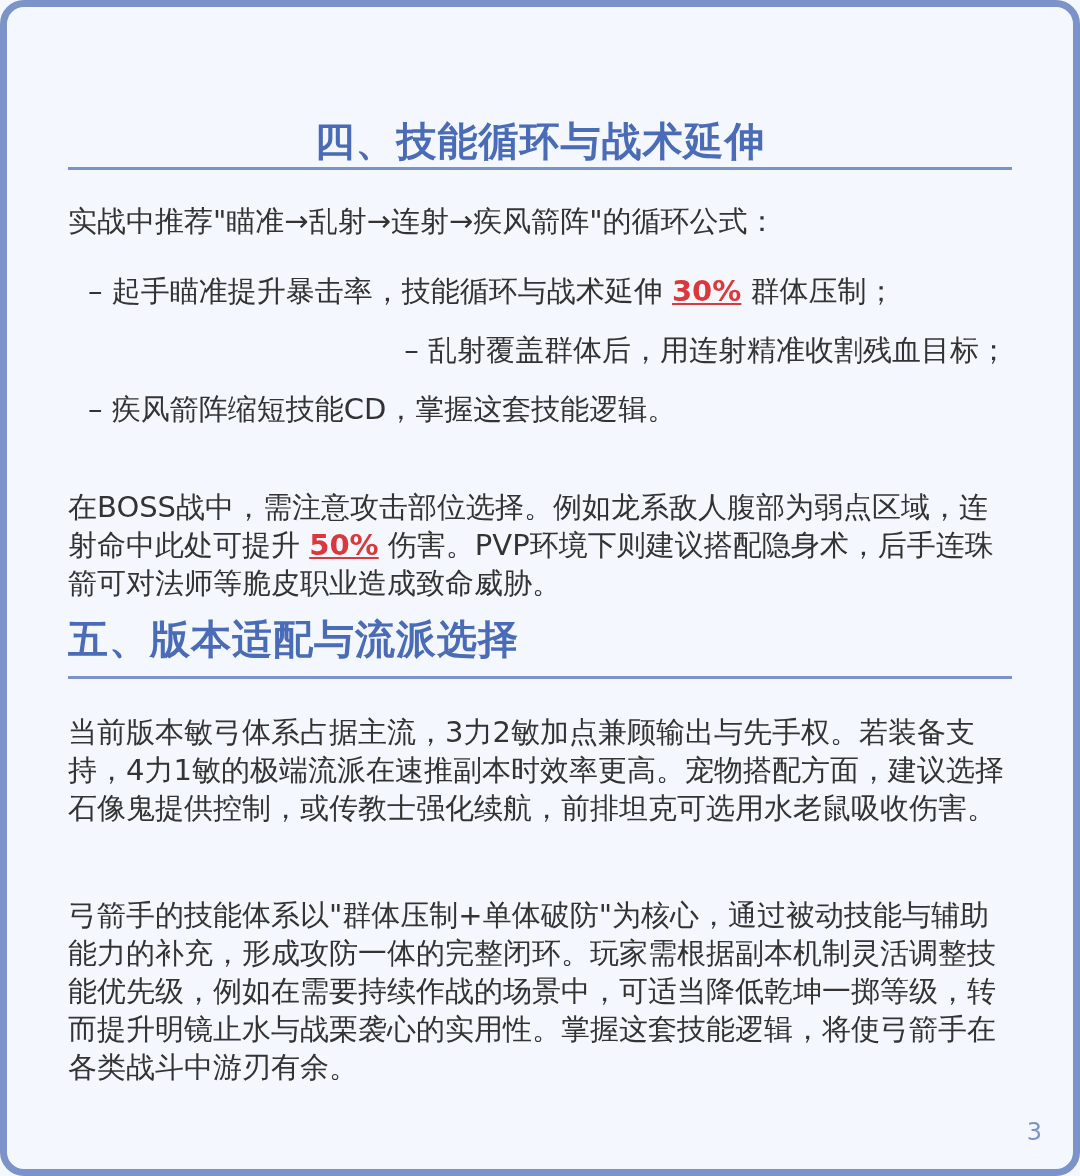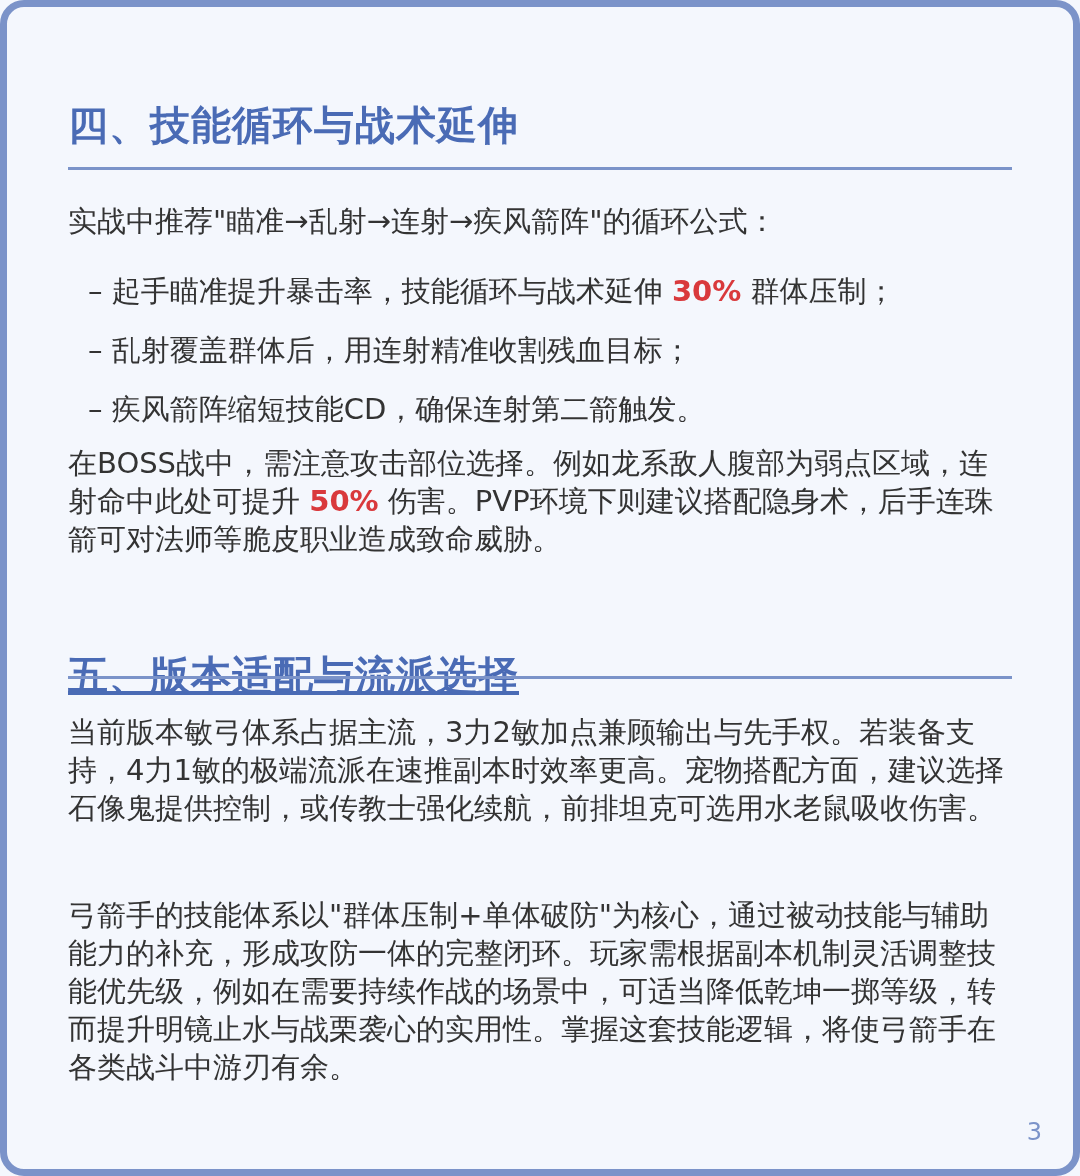--- a/index.html
+++ b/index.html
@@ -32,54 +32,54 @@
     }
     .p {
       position: absolute; left: 0; width: 944px;
       color: #333333; font-size: 29px; line-height: 38px;
     }
     .p.one { white-space: nowrap; }
     .bullet {
       position: absolute; left: 20px; width: 920px;
       color: #333333; font-size: 29px; line-height: 38px; white-space: nowrap;
     }
-    .red { color: #d9393c; font-weight: bold; }
+    .red { color: #d9393c; font-weight: bold; text-decoration: underline; }
     .page-num {
       position: absolute; right: 38px; bottom: 30px;
       color: #7b93c9; font-size: 24px;
     }
   </style>
 </head>
 <body>
 
 <div class="frame"></div>
 
 <div class="content">
 
-  <div class="h" style="top:100px;">四、技能循环与战术延伸</div>
+  <div class="h" style="top:116px;text-align:center;">四、技能循环与战术延伸</div>
   <div class="rule" style="top:167px;"></div>
 
   <div class="p one" style="top:202px;">实战中推荐"瞄准→乱射→连射→疾风箭阵"的循环公式：</div>
 
   <div class="bullet" style="top:272px;">
     <span>–</span>
     <span>起手瞄准提升暴击率，技能循环与战术延伸 </span><span class="red">30%</span><span> 群体压制；</span>
   </div>
-  <div class="bullet" style="top:331px;">
+  <div class="bullet" style="top:331px;text-align:right;">
     <span>–</span>
     <span>乱射覆盖群体后，用连射精准收割残血目标；</span>
   </div>
   <div class="bullet" style="top:390px;">
     <span>–</span>
-    <span>疾风箭阵缩短技能CD，确保连射第二箭触发。</span>
+    <span>疾风箭阵缩短技能CD，掌握这套技能逻辑。</span>
   </div>
 
-  <div class="p" style="top:444px;"><span>在BOSS战中，需注意攻击部位选择。例如龙系敌人腹部为弱点区域，连射命中此处可提升 </span><span class="red">50%</span><span> 伤害。PVP环境下则建议搭配隐身术，后手连珠箭可对法师等脆皮职业造成致命威胁。</span></div>
+  <div class="p" style="top:488px;"><span>在BOSS战中，需注意攻击部位选择。例如龙系敌人腹部为弱点区域，连射命中此处可提升 </span><span class="red">50%</span><span> 伤害。PVP环境下则建议搭配隐身术，后手连珠箭可对法师等脆皮职业造成致命威胁。</span></div>
 
-  <div class="h" style="top:650px;text-decoration:underline;">五、版本适配与流派选择</div>
+  <div class="h" style="top:614px;">五、版本适配与流派选择</div>
   <div class="rule" style="top:676px;"></div>
 
   <div class="p" style="top:713px;">当前版本敏弓体系占据主流，3力2敏加点兼顾输出与先手权。若装备支持，4力1敏的极端流派在速推副本时效率更高。宠物搭配方面，建议选择石像鬼提供控制，或传教士强化续航，前排坦克可选用水老鼠吸收伤害。</div>
 
   <div class="p" style="top:896px;">弓箭手的技能体系以"群体压制+单体破防"为核心，通过被动技能与辅助能力的补充，形成攻防一体的完整闭环。玩家需根据副本机制灵活调整技能优先级，例如在需要持续作战的场景中，可适当降低乾坤一掷等级，转而提升明镜止水与战栗袭心的实用性。掌握这套技能逻辑，将使弓箭手在各类战斗中游刃有余。</div>
 
 </div>
 
 <div class="page-num">3</div>
 

